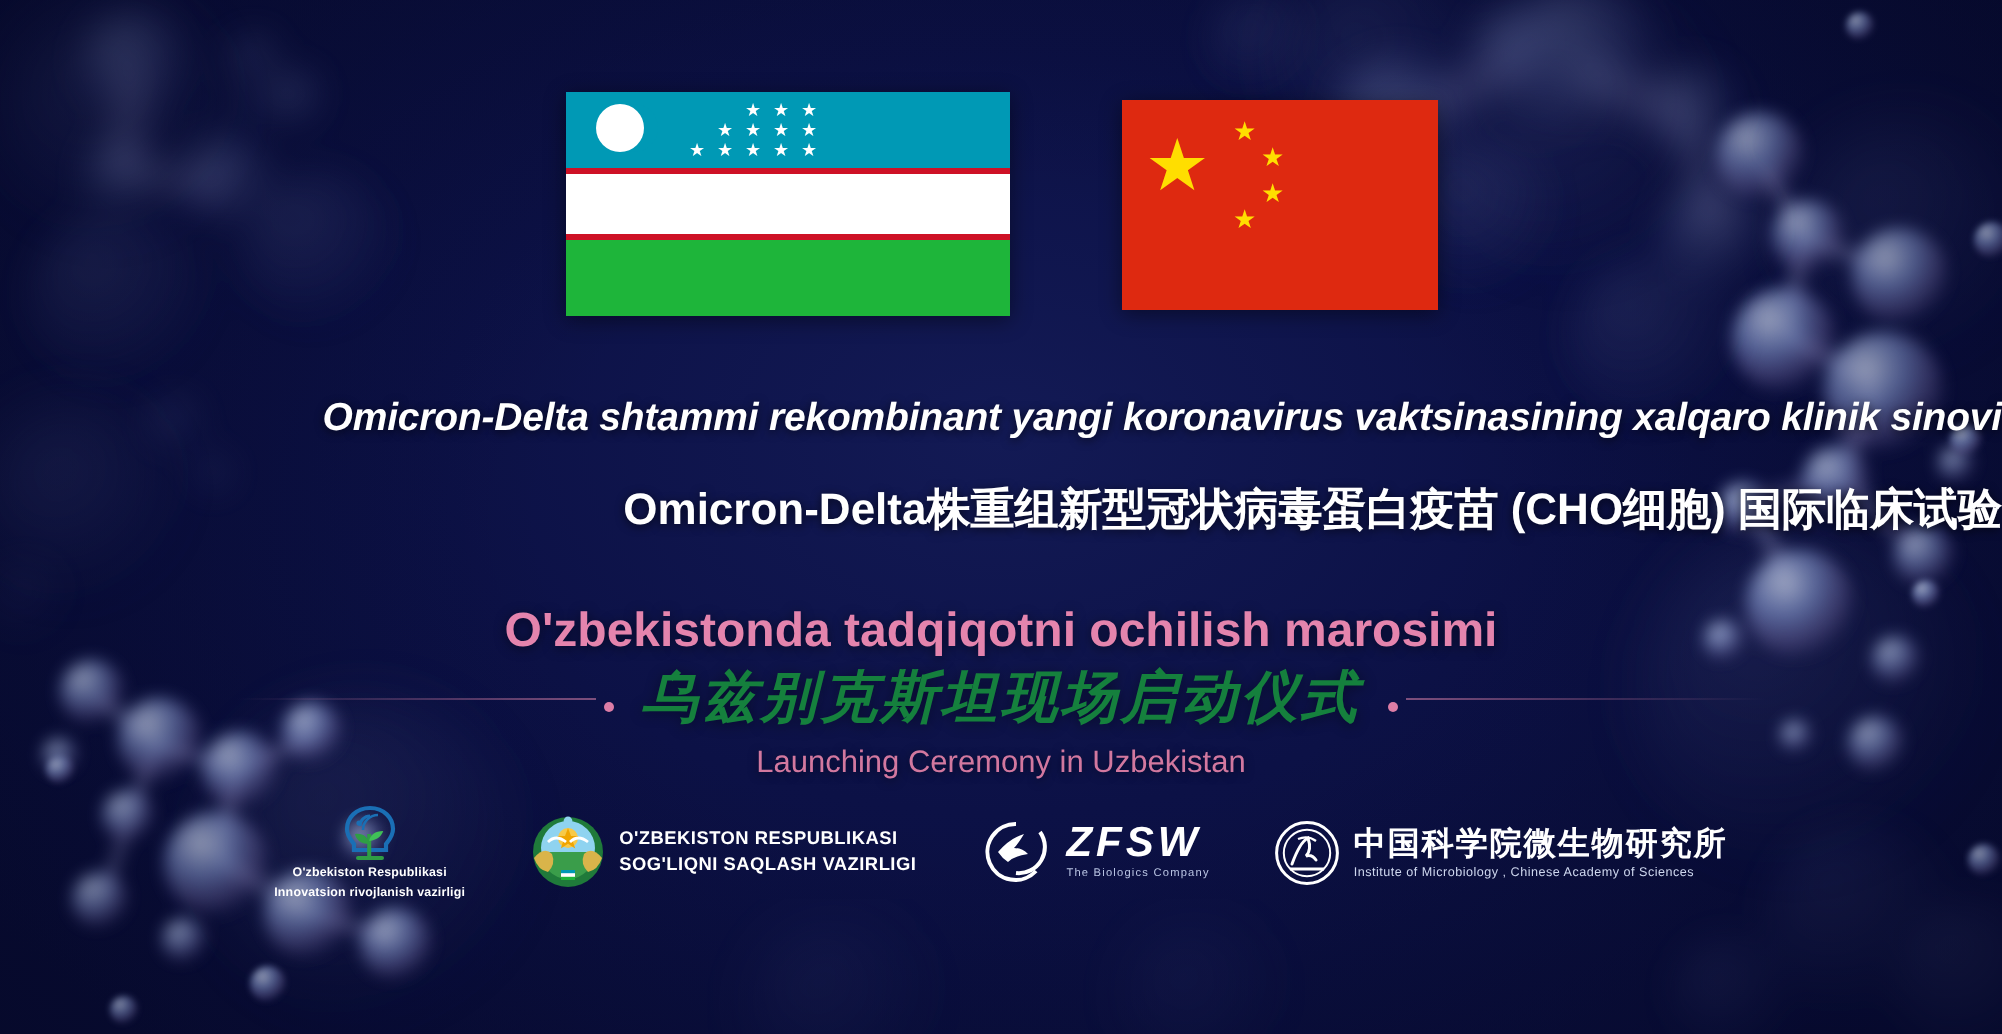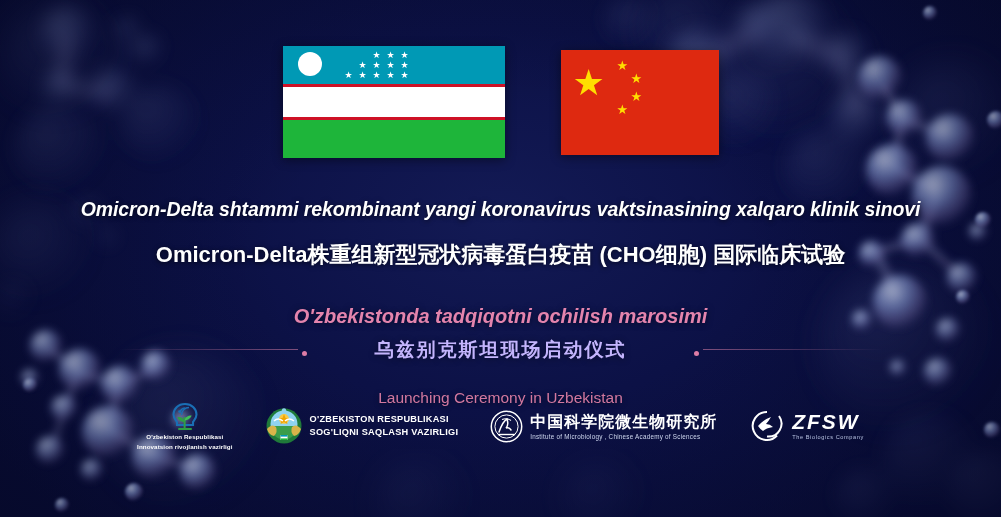--- a/index.html
+++ b/index.html
@@ -112,21 +112,21 @@
     font-size: 13px;
     line-height: 13px;
   }
 
   
   .titles {
     position: absolute;
     top: 196px;
     left: 0;
     width: 100%;
-    text-align: center;
+    text-align: right;
   }
   .t-uz {
     color: #ffffff;
     font-size: 19.5px;
     font-weight: bold;
     font-style: italic;
     letter-spacing: -0.1px;
     line-height: 26px;
     text-shadow: 0 1px 5px rgba(0,0,0,0.65);
   }
@@ -152,23 +152,22 @@
   
   .ceremony {
     position: absolute;
     top: 303px;
     left: 0;
     width: 100%;
     text-align: center;
   }
   .c-uz {
     color: #e484ad;
-    font-size: 20px;
-    font-weight: bold;
-    font-style: italic;
+    font-size: 24px;
+    font-weight: bold;
     line-height: 26px;
     text-shadow: 0 1px 6px rgba(0,0,0,0.5);
   }
   .c-cn-wrap {
     position: relative;
     display: block;
     margin-top: 2px;
     height: 36px;
   }
   .c-rule {
@@ -176,44 +175,45 @@
     top: 18px;
     height: 1px;
     width: 180px;
     background: linear-gradient(to right, rgba(220,130,170,0), rgba(220,130,170,0.55));
   }
   .c-rule.left  { left: 118px; }
   .c-rule.right { right: 118px; background: linear-gradient(to left, rgba(220,130,170,0), rgba(220,130,170,0.55)); }
   .c-cn {
     position: relative;
     display: inline-block;
-    color: #c4b5fd;
-    font-size: 19px;
-    font-weight: bold;
+    color: #15803d;
+    font-size: 28px;
+    font-weight: bold;
+    font-style: italic;
     font-family: "DejaVu Serif", serif;
     line-height: 36px;
     letter-spacing: 2px;
     text-shadow: 0 1px 7px rgba(0,0,0,0.45);
     padding: 0 6px;
   }
   .c-dot {
     position: absolute;
     top: 20px;
     width: 5px;
     height: 5px;
     border-radius: 50%;
     background: #dd7da6;
   }
   .c-dot.left  { left: 302px; }
   .c-dot.right { right: 302px; }
   .c-en {
     color: #d2789f;
     font-size: 15.5px;
     line-height: 22px;
-    margin-top: 20px;
+    margin-top: 4px;
     text-shadow: 0 1px 5px rgba(0,0,0,0.5);
   }
 
   
   .logos {
     position: absolute;
     top: 396px;
     left: 0;
     width: 100%;
     height: 60px;
@@ -534,40 +534,40 @@
         <rect x="15.5" y="31.4" width="7" height="1.6" fill="#1eb53a"></rect>
         <circle cx="19" cy="3.5" r="2.2" fill="#8fd3f0"></circle>
       </svg>
       <div>
         <div class="moh-text">O'ZBEKISTON RESPUBLIKASI</div>
         <div class="moh-text">SOG'LIQNI SAQLASH VAZIRLIGI</div>
       </div>
     </div>
 
     <div class="logo">
+      <svg width="36" height="32" viewBox="0 0 36 32">
+        <path d="M18 2 a14 14 0 1 0 10 23.5" fill="none" stroke="#ffffff" stroke-width="2"></path>
+        <path d="M30 6 a13 13 0 0 1 -12 20.5" fill="none" stroke="#ffffff" stroke-width="2"></path>
+        <path d="M9 16 q6 -7 13 -9 q-3 5 -5 7 q4 0 7 3 q-7 1 -10 4 q-3 -2 -5 -5 Z" fill="#ffffff"></path>
+      </svg>
+      <div>
+        <div class="zf-name">ZFSW</div>
+        <div class="zf-tag">The Biologics Company</div>
+      </div>
+    </div>
+
+    <div class="logo">
       <svg width="33" height="33" viewBox="0 0 33 33">
         <circle cx="16.5" cy="16.5" r="15.2" fill="none" stroke="#ffffff" stroke-width="1.5"></circle>
         <circle cx="16.5" cy="16.5" r="11.6" fill="none" stroke="#ffffff" stroke-width="1"></circle>
         <path d="M9 22 q4 -11 8 -13 q2 6 -1 9 q3 -1 5 2" fill="none" stroke="#ffffff" stroke-width="1.5" stroke-linecap="round"></path>
         <path d="M8 24.5 h17" stroke="#ffffff" stroke-width="1.4"></path>
         <path d="M12 9.5 q5 -2 9 1" fill="none" stroke="#ffffff" stroke-width="1.1"></path>
       </svg>
       <div>
         <div class="mic-cn">中国科学院微生物研究所</div>
         <div class="mic-en">Institute of Microbiology , Chinese Academy of Sciences</div>
       </div>
     </div>
 
-    <div class="logo">
-      <svg width="36" height="32" viewBox="0 0 36 32">
-        <path d="M18 2 a14 14 0 1 0 10 23.5" fill="none" stroke="#ffffff" stroke-width="2"></path>
-        <path d="M30 6 a13 13 0 0 1 -12 20.5" fill="none" stroke="#ffffff" stroke-width="2"></path>
-        <path d="M9 16 q6 -7 13 -9 q-3 5 -5 7 q4 0 7 3 q-7 1 -10 4 q-3 -2 -5 -5 Z" fill="#ffffff"></path>
-      </svg>
-      <div>
-        <div class="zf-name">ZFSW</div>
-        <div class="zf-tag">The Biologics Company</div>
-      </div>
-    </div>
-
   </div>
 
 </div>
 
 </body></html>

